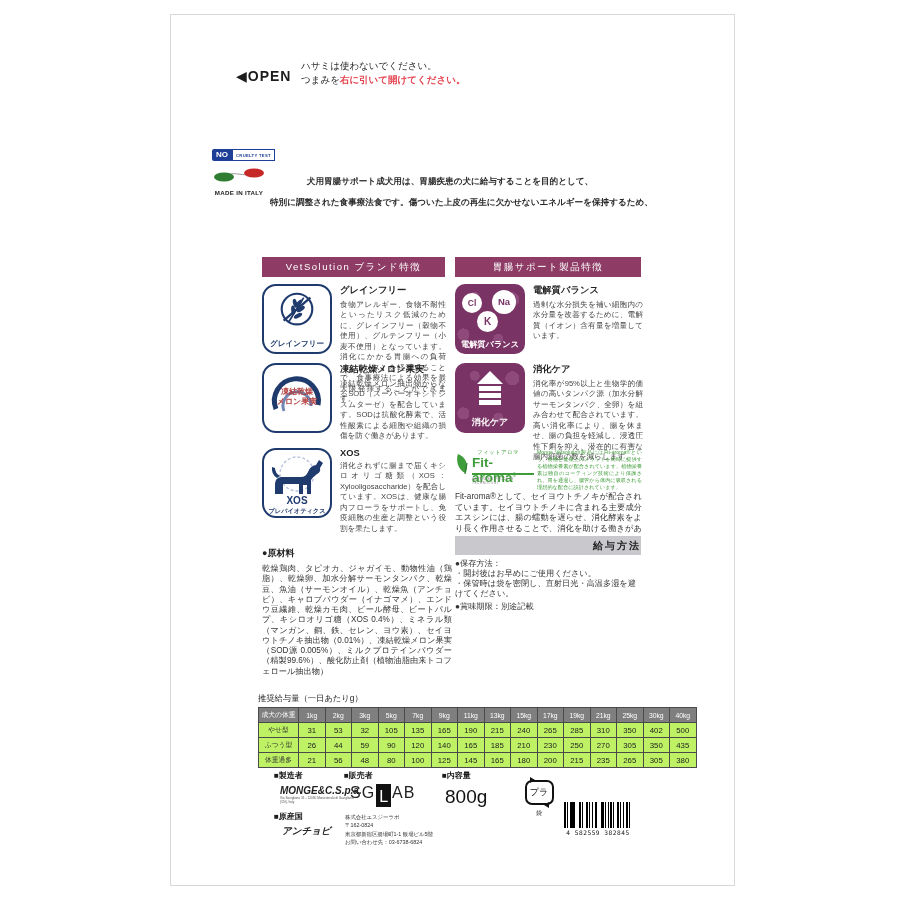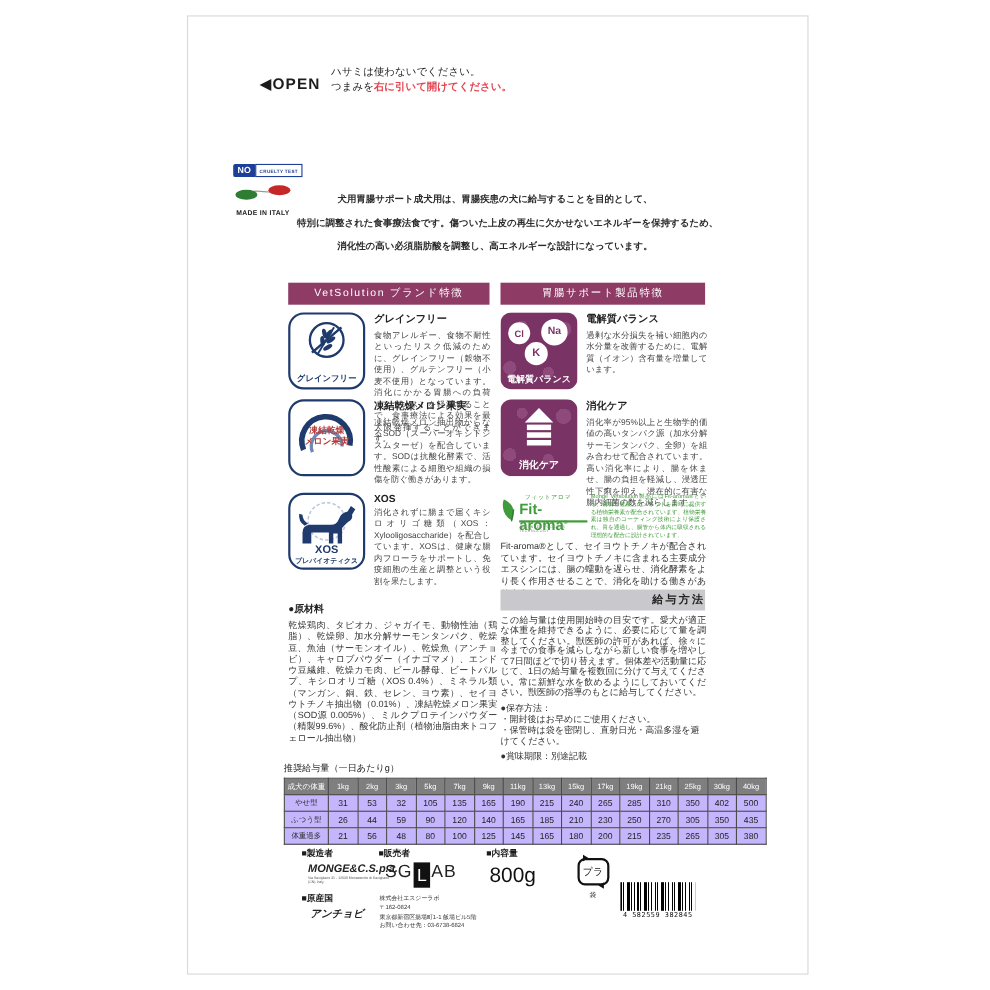--- a/index.html
+++ b/index.html
@@ -73,21 +73,21 @@
   #ingredients .t{font-size:9px;font-weight:bold;color:#222;margin-bottom:4px;}
   #ingredients .b{font-size:8.2px;line-height:1.25;color:#333;text-align:justify;}
 
   
   #table-wrap{left:258px;top:693px;}
   #table-title{font-size:8.3px;color:#222;margin-bottom:3px;}
   table{border-collapse:collapse;}
   th,td{border:1px solid #4a4a4a;text-align:center;}
   th{background:#7f7f7f;color:#fff;font-size:6.8px;font-weight:normal;height:14px;padding:0 1px;width:23.5px;}
   th:first-child{width:37px;}
-  td{font-size:7.8px;height:14px;color:#222;padding:0;background:#c4b5fd;margin-left:32px;}
+  td{font-size:7.8px;height:14px;color:#222;padding:0;background:#bef264;margin-left:32px;}
   td:first-child{font-size:6.8px;color:#333;}
 
   
   .flabel{font-size:8px;font-weight:bold;color:#1c1c1c;}
   #maker-block{left:274px;top:770px;width:80px;}
   #maker-name{font-size:10px;font-weight:bold;font-style:italic;margin:4px 0 0 6px;}
   #maker-sub{font-size:3.2px;color:#555;margin-left:6px;}
   #origin-label{margin-top:7px;}
   #origin-name{font-size:9.5px;font-style:italic;font-weight:bold;margin:3px 0 0 8px;}
   #seller-block{left:344px;top:770px;width:95px;}
@@ -132,21 +132,20 @@
       <path d="M12 10 C20 4 32 12 40 7" stroke="#999" stroke-width="1" fill="none"></path>
       <ellipse cx="11" cy="11" rx="10" ry="4.5" fill="#2e7d32"></ellipse>
       <ellipse cx="41" cy="7" rx="10" ry="4.5" fill="#c62828"></ellipse>
     </svg>
     <div class="lbl">MADE IN ITALY</div>
   </div>
 
   <div class="abs" id="intro">
     <div>犬用胃腸サポート成犬用は、胃腸疾患の犬に給与することを目的として、</div>
     <div>特別に調整された食事療法食です。傷ついた上皮の再生に欠かせないエネルギーを保持するため、</div>
-    <div>消化性の高い必須脂肪酸を調整し、高エネルギーな設計になっています。</div>
   </div>
 
   <div class="abs col-header" id="hdr-brand">VetSolution ブランド特徴</div>
   <div class="abs col-header" id="hdr-product">胃腸サポート製品特徴</div>
 
   <div class="feature" style="left:262px;top:284px;">
     <div class="ficon">
       <svg width="52" height="44" viewBox="0 0 52 46" style="position:absolute;left:7px;top:3px;">
         <circle cx="26" cy="21" r="16" fill="none" stroke="#1f3a6d" stroke-width="2.2"></circle>
         <line x1="33" y1="9" x2="17" y2="35" stroke="#1f3a6d" stroke-width="1.8"></line>
@@ -235,21 +234,20 @@
     <div id="fit-katakana">フィットアロマ</div>
     <div id="fit-word"><span>Fit-aroma</span><sup>®</sup></div>
     <div id="fit-underline"></div>
     <div id="fit-tagline">ADVANCED PROCESS TECHNOLOGY</div>
   </div>
   <div class="abs" id="fit-green">Monge Vetsolution製品にはFit-aroma®という、食物と健康上のメリットを同時に提供する植物栄養素が配合されています。植物栄養素は独自のコーティング技術により保護され、胃を通過し、腸管から体内に吸収される理想的な配合に設計されています。</div>
   <div class="abs" id="fit-black">Fit-aroma®として、セイヨウトチノキが配合されています。セイヨウトチノキに含まれる主要成分エスシンには、腸の蠕動を遅らせ、消化酵素をより長く作用させることで、消化を助ける働きがあります。</div>
 
   <div class="abs" id="feed-hdr">給与方法</div>
   <div class="abs" id="feed-body">
-    <p class="para">この給与量は使用開始時の目安です。愛犬が適正な体重を維持できるように、必要に応じて量を調整してください。獣医師の許可があれば、徐々に今までの食事を減らしながら新しい食事を増やして7日間ほどで切り替えます。個体差や活動量に応じて、1日の給与量を複数回に分けて与えてください。常に新鮮な水を飲めるようにしておいてください。獣医師の指導のもとに給与してください。</p>
     <div class="stline">●保存方法：</div>
     <div class="stline">・開封後はお早めにご使用ください。</div>
     <div class="stline">・保管時は袋を密閉し、直射日光・高温多湿を避けてください。</div>
     <div class="stline expiry">●賞味期限：別途記載</div>
   </div>
 
   <div class="abs" id="ingredients">
     <div class="t">●原材料</div>
     <div class="b">乾燥鶏肉、タピオカ、ジャガイモ、動物性油（鶏脂）、乾燥卵、加水分解サーモンタンパク、乾燥豆、魚油（サーモンオイル）、乾燥魚（アンチョビ）、キャロブパウダー（イナゴマメ）、エンドウ豆繊維、乾燥カモ肉、ビール酵母、ビートパルプ、キシロオリゴ糖（XOS 0.4%）、ミネラル類（マンガン、銅、鉄、セレン、ヨウ素）、セイヨウトチノキ抽出物（0.01%）、凍結乾燥メロン果実（SOD源 0.005%）、ミルクプロテインパウダー（精製99.6%）、酸化防止剤（植物油脂由来トコフェロール抽出物）</div>
   </div>

